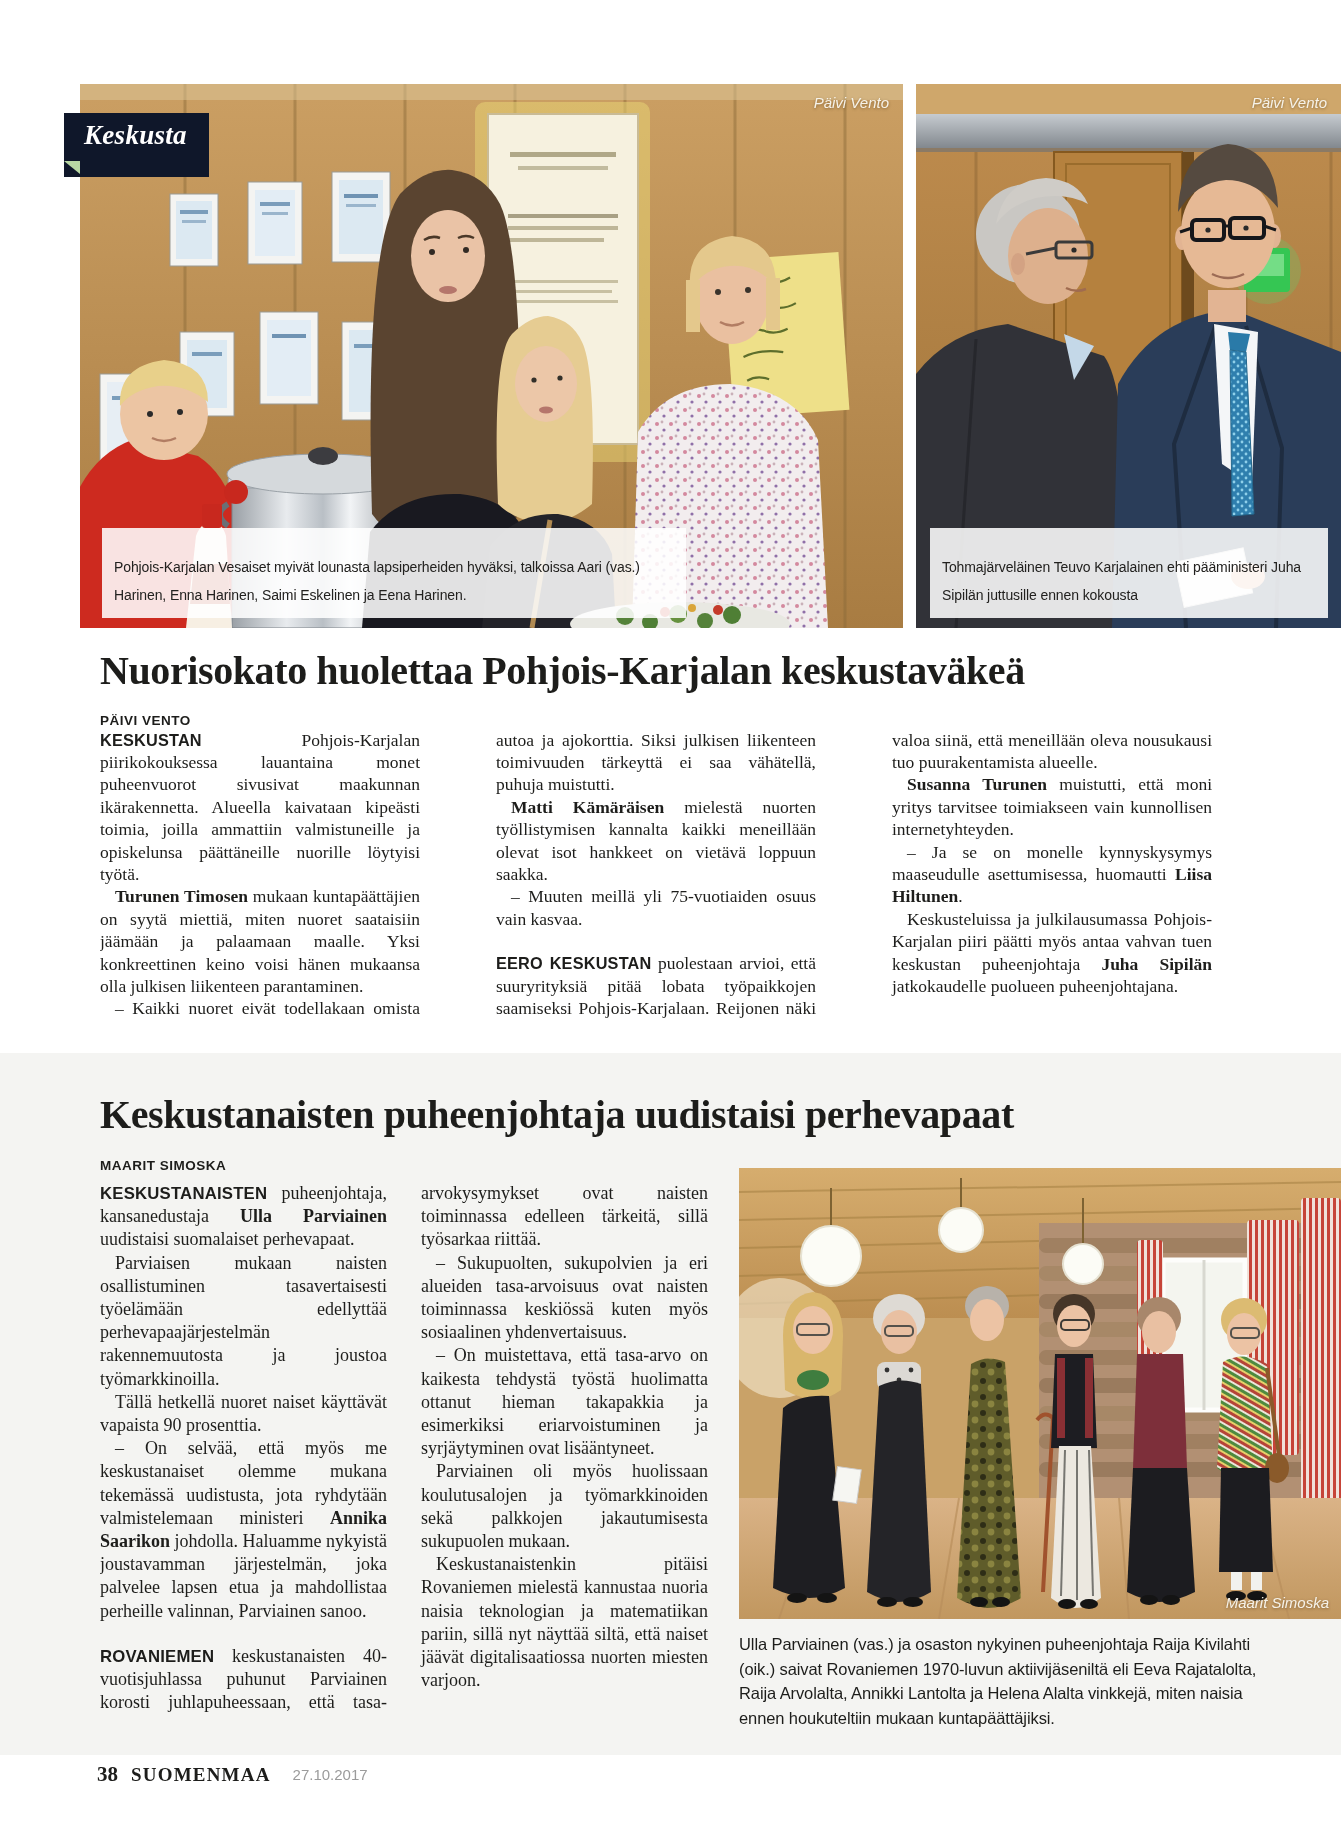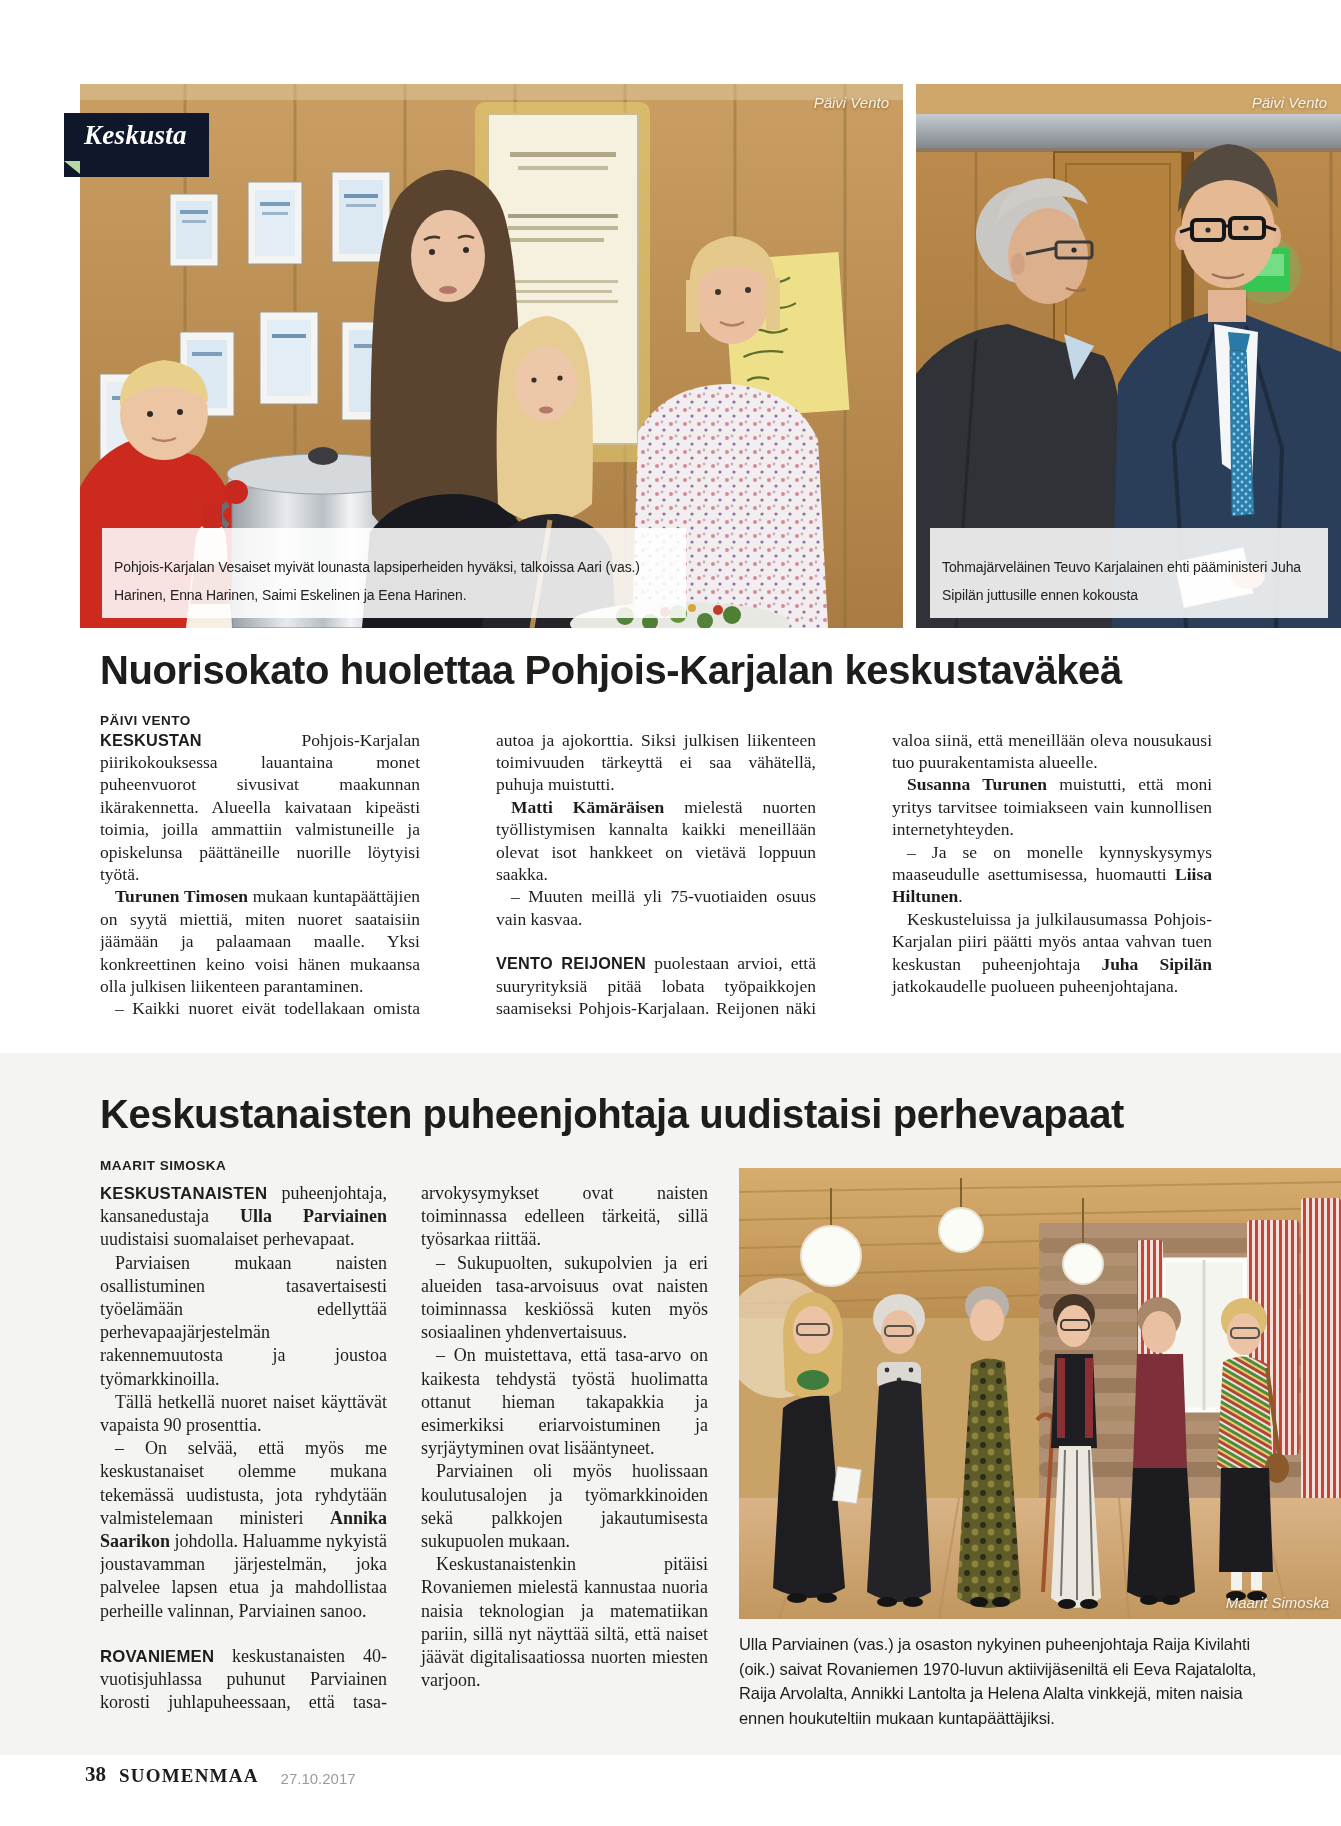--- a/index.html
+++ b/index.html
@@ -22,21 +22,21 @@
 
   
   .section-label{position:absolute;left:64px;top:113px;height:64px;line-height:45px;
           padding:0 22px 0 20px;background:#0f172a;color:#fff;
           font-family:"Liberation Serif","DejaVu Serif",serif;font-style:italic;font-weight:700;
           font-size:27px;letter-spacing:.3px}
   .label-fold{position:absolute;left:64px;top:161px;width:16px;height:13px;background:#b9d8a4;
           clip-path:polygon(0 0,100% 0,100% 100%)}
 
   
-  h1{font-family:Liberation Sans, sans-serif;font-size:40px;font-weight:700;
+  h1{font-family:Liberation Serif, serif;font-size:40px;font-weight:700;
      color:#1d1d1b;letter-spacing:-.4px;line-height:1.04}
   .byline{margin-top:21px;font-size:13.5px;font-weight:700;letter-spacing:.5px;color:#1d1d1b}
   .cols{font-family:"Liberation Serif","DejaVu Serif",serif;color:#1d1d1b;text-align:justify;
         column-fill:auto;overflow:hidden;hyphens:auto}
   .cols p{orphans:1;widows:1}
   .cols p.noindent{text-indent:0}
   .cols p:not(.noindent){text-indent:15px}
   .cols p.gap{margin-top:22px}
   .cols .lead{font-family:"Liberation Sans","DejaVu Sans",sans-serif;font-weight:700;
         font-size:.93em;letter-spacing:.2px}
@@ -49,21 +49,21 @@
   .article2-body .byline{margin-top:0}
   .cols2{margin-top:9px;height:554px;column-count:2;column-gap:34px;font-size:18px;line-height:23.2px}
 
   .photo3{position:absolute;left:739px;top:1168px;width:602px;height:451px;overflow:hidden;background:#c09a62}
   .photo3 svg{display:block;width:100%;height:100%}
   .photo3 .credit{top:auto;bottom:8px;right:12px}
   .caption3{position:absolute;left:739px;top:1632px;width:544px;font-size:16.5px;
             line-height:24.5px;color:#1d1d1b;letter-spacing:-.1px}
 
   
-  .footer{position:absolute;left:85px;top:1762px;display:flex;align-items:flex-end}
+  .footer{position:absolute;left:97px;top:1762px;display:flex;align-items:center}
   .footer .pageno{font-family:"Liberation Serif","DejaVu Serif",serif;font-size:21px;font-weight:700}
   .footer .mag{font-family:"Liberation Serif","DejaVu Serif",serif;font-size:19px;font-weight:700;
                letter-spacing:1.2px;margin-left:13px}
   .footer .date{font-size:15px;color:#9b9b9b;margin-left:22px}
 </style>
 </head>
 <body>
 
 <div class="page">
 
@@ -331,21 +331,21 @@
 
   <section class="article1">
     <h1>Nuorisokato huolettaa Pohjois-Karjalan keskustaväkeä</h1>
     <div class="byline">PÄIVI VENTO</div>
     <div class="cols cols1">
         <p class="noindent"><span class="lead">KESKUSTAN</span> Pohjois-Karjalan piirikokouksessa lauantaina monet puheenvuorot sivusivat maakunnan ikärakennetta. Alueella kaivataan kipeästi toimia, joilla ammattiin valmistuneille ja opiskelunsa päättäneille nuorille löytyisi työtä.</p>
         <p><b>Turunen Timosen</b> mukaan kuntapäättäjien on syytä miettiä, miten nuoret saataisiin jäämään ja palaamaan maalle. Yksi konkreettinen keino voisi hänen mukaansa olla julkisen liikenteen parantaminen.</p>
         <p>– Kaikki nuoret eivät todellakaan omista autoa ja ajokorttia. Siksi julkisen liikenteen toimivuuden tärkeyttä ei saa vähätellä, puhuja muistutti.</p>
         <p><b>Matti Kämäräisen</b> mielestä nuorten työllistymisen kannalta kaikki meneillään olevat isot hankkeet on vietävä loppuun saakka.</p>
         <p>– Muuten meillä yli 75-vuotiaiden osuus vain kasvaa.</p>
-        <p class="noindent gap"><span class="lead">VENTO REIJONEN</span> puolestaan arvioi, että suuryrityksiä pitää lobata työpaikkojen saamiseksi Pohjois-Karjalaan. Reijonen näki valoa siinä, että meneillään oleva nousukausi tuo puurakentamista alueelle.</p>
+        <p class="noindent gap"><span class="lead">EERO KESKUSTAN</span> puolestaan arvioi, että suuryrityksiä pitää lobata työpaikkojen saamiseksi Pohjois-Karjalaan. Reijonen näki valoa siinä, että meneillään oleva nousukausi tuo puurakentamista alueelle.</p>
         <p><b>Susanna Turunen</b> muistutti, että moni yritys tarvitsee toimiakseen vain kunnollisen internetyhteyden.</p>
         <p>– Ja se on monelle kynnyskysymys maaseudulle asettumisessa, huomautti <b>Liisa Hiltunen</b>.</p>
         <p>Keskusteluissa ja julkilausumassa Pohjois-Karjalan piiri päätti myös antaa vahvan tuen keskustan puheenjohtaja <b>Juha Sipilän</b> jatkokaudelle puolueen puheenjohtajana.</p>
       </div>
   </section>
 
   <div class="band"></div>
 
   <section class="article2-head">
     <h1>Keskustanaisten puheenjohtaja uudistaisi perhevapaat</h1>

